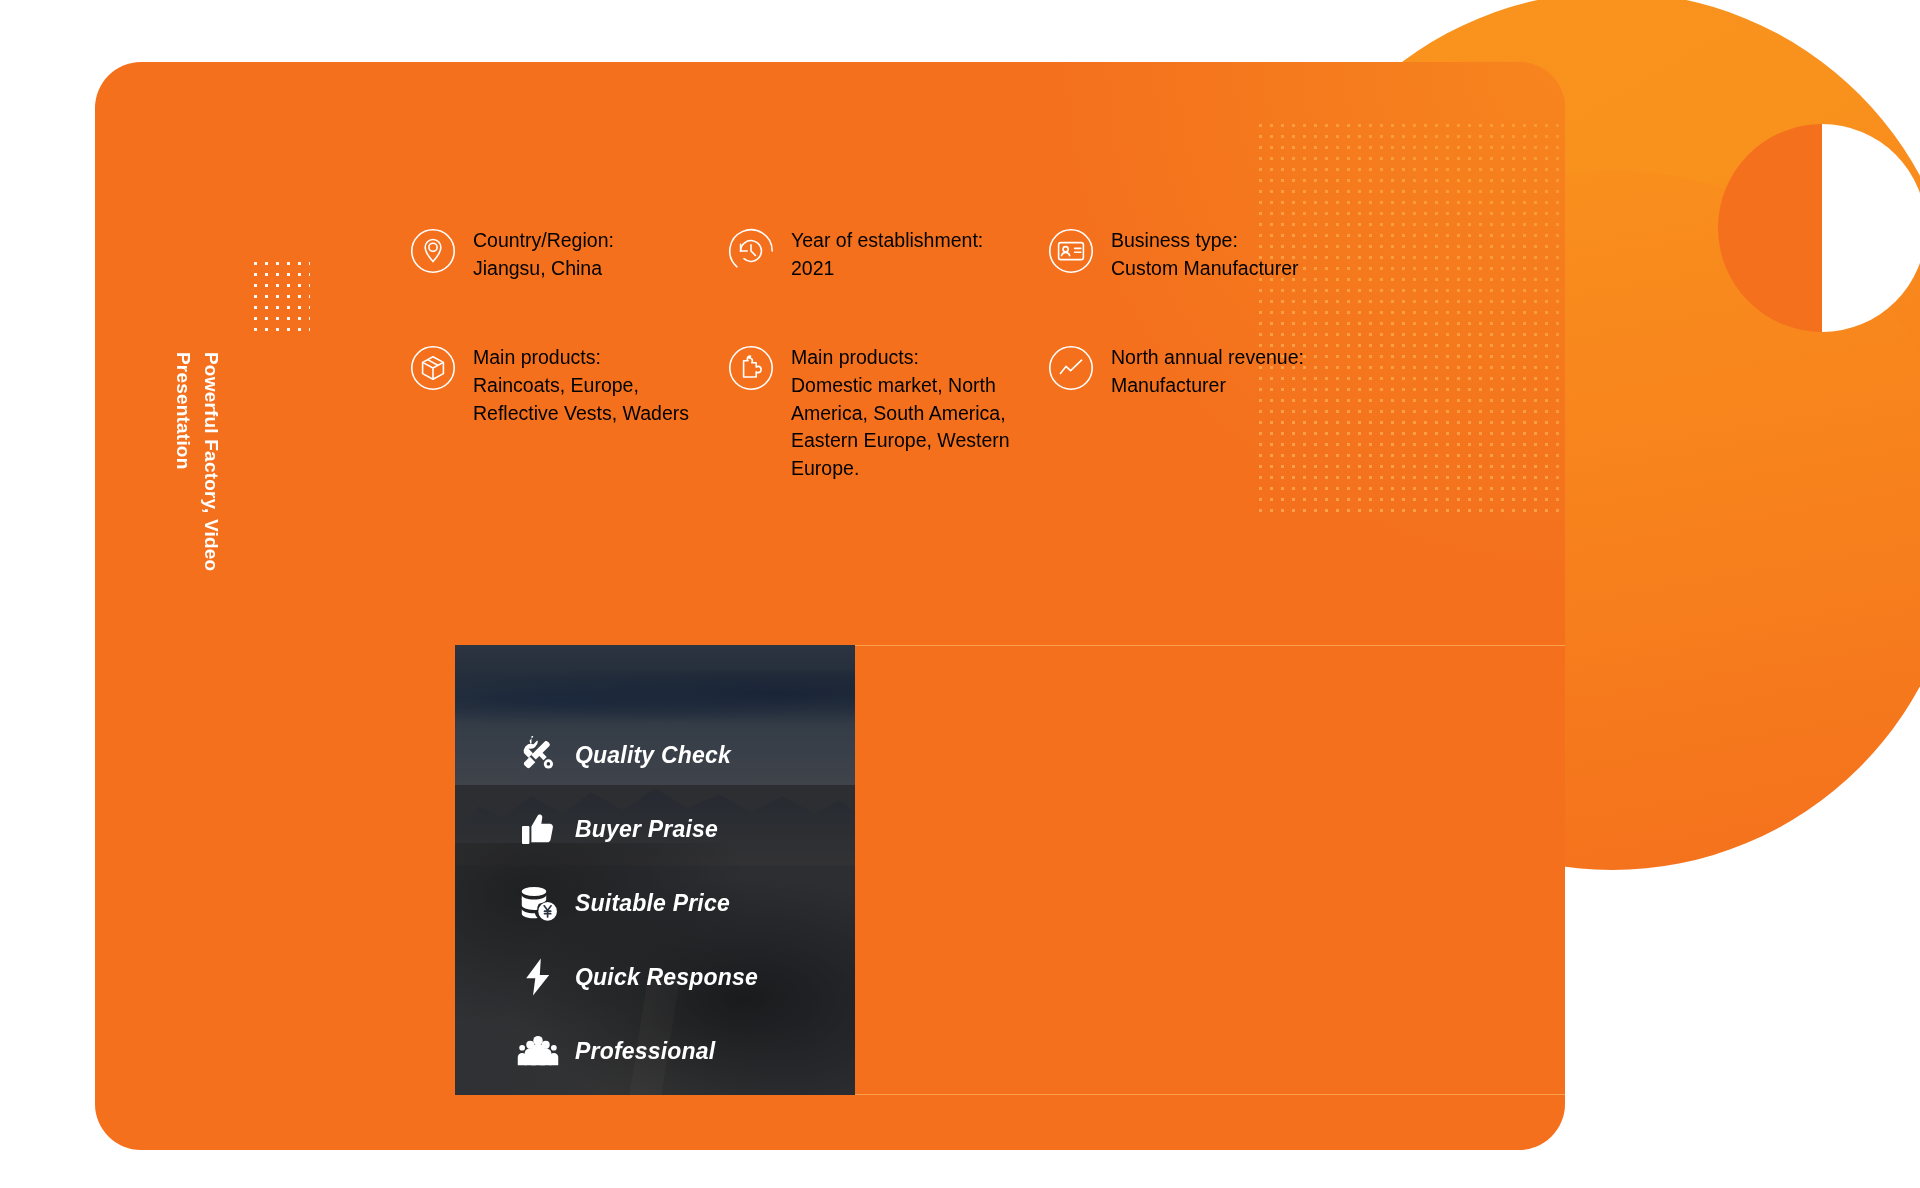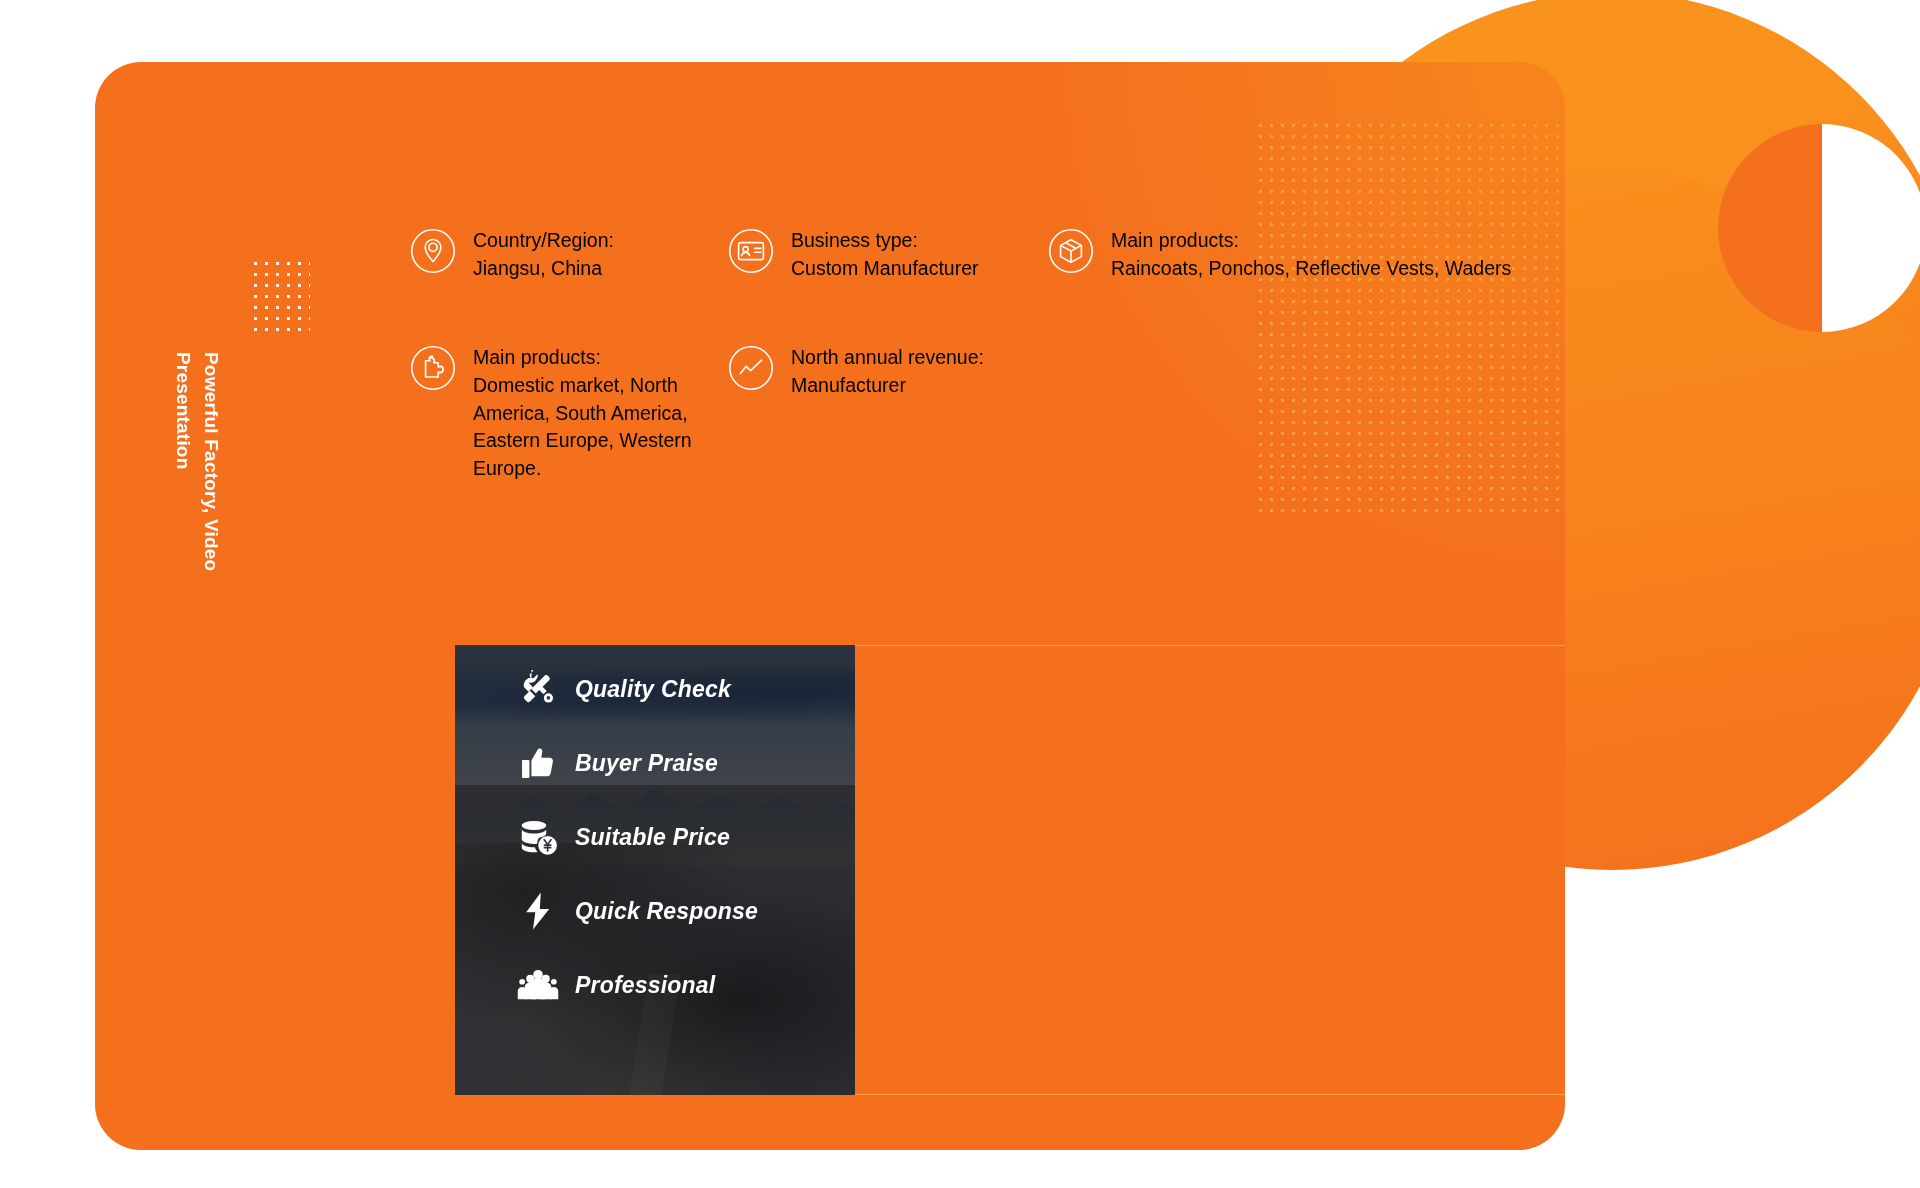--- a/index.html
+++ b/index.html
@@ -150,21 +150,21 @@
     background:linear-gradient(180deg, rgba(160,152,136,.35) 0%, rgba(160,152,136,.18) 100%);
     transform:skewX(-9deg);
   }
   .video-thumb .scrim {
     position:absolute; inset:0;
     background:rgba(23,28,38,.42);
   }
   .feat-list {
     position:absolute; inset:0;
     display:flex; flex-direction:column;
-    justify-content:flex-start;
+    justify-content:flex-end;
     padding:16px 0 16px 62px;
     gap:18px;
     border-radius:25px;
   }
   .feat-row { display:flex; align-items:center; gap:16px; height:56px; }
   .feat-icon { flex:0 0 auto; width:42px; height:42px; display:flex; align-items:center; justify-content:center; }
   .feat-icon svg { display:block; }
   .feat-label {
     color:#ffffff;
     font-size:23px;
@@ -202,20 +202,34 @@
             <path d="M23 11.5c-4.3 0-7.8 3.5-7.8 7.8 0 5.6 7.8 14.2 7.8 14.2s7.8-8.6 7.8-14.2c0-4.3-3.5-7.8-7.8-7.8z"></path>
             <circle cx="23" cy="19.3" r="4.1"></circle>
           </svg>
         </span>
         <span class="info-text">
           <span class="lbl">Country/Region:</span>
           <span class="val">Jiangsu, China</span>
         </span>
       </div>
 
+      <div class="info-item">
+        <span class="info-icon">
+          <svg viewBox="0 0 46 46" fill="none" stroke="#ffffff" stroke-width="1.6" stroke-linecap="round">
+            <path d="M12.6 23a10.4 10.4 0 1 1 3.4 7.7"></path>
+            <path d="M44.2 23A21.2 21.2 0 1 0 8.9 38.8"></path>
+            <path d="M12.6 16.4v6.6h6.6"></path>
+            <path d="M23 16.9V23l4.4 4.4"></path>
+          </svg>
+        </span>
+        <span class="info-text">
+          <span class="lbl">Year of establishment:</span>
+          <span class="val">2021</span>
+        </span>
+      </div>
 
       <div class="info-item">
         <span class="info-icon">
           <svg viewBox="0 0 46 46" fill="none" stroke="#ffffff" stroke-width="1.6" stroke-linecap="round">
             <circle cx="23" cy="23" r="21.2"></circle>
             <rect x="10.6" y="14.6" width="24.8" height="17" rx="2.2"></rect>
             <circle cx="17.6" cy="21.2" r="2.6"></circle>
             <path d="M13.6 27.6c.6-2 2.1-3.2 4-3.2s3.4 1.2 4 3.2"></path>
             <path d="M26.6 20.4h6.2M26.6 24.2h6.2"></path>
           </svg>
@@ -230,21 +244,21 @@
         <span class="info-icon">
           <svg viewBox="0 0 46 46" fill="none" stroke="#ffffff" stroke-width="1.6" stroke-linejoin="round">
             <circle cx="23" cy="23" r="21.2"></circle>
             <path d="M23 11.8l10.4 5.6v11.2L23 34.2 12.6 28.6V17.4z"></path>
             <path d="M12.6 17.4L23 23l10.4-5.6M23 23v11.2"></path>
             <path d="M17.6 14.6l10.2 5.6"></path>
           </svg>
         </span>
         <span class="info-text">
           <span class="lbl">Main products:</span>
-          <span class="val">Raincoats, Ponchos, Reflective Vests, Waders</span>
+          <span class="val">Raincoats, Europe, Reflective Vests, Waders</span>
         </span>
       </div>
 
       <div class="info-item">
         <span class="info-icon">
           <svg viewBox="0 0 46 46" fill="none" stroke="#ffffff" stroke-width="1.6" stroke-linejoin="round">
             <circle cx="23" cy="23" r="21.2"></circle>
             <path d="M20.8 12.4c1.8 0 3.2 1.3 3.2 2.9 0 .7-.3 1.3-.7 1.8h4.5v4.4c.5-.4 1.1-.7 1.9-.7 1.7 0 3 1.4 3 3.1s-1.3 3.1-3 3.1c-.8 0-1.4-.3-1.9-.7v5.1H15.2V15.1h4.4c-.4-.5-.7-1.1-.7-1.8 0-1.6 1.4-2.9 3.2-2.9z" transform="translate(0.4,0.6)"></path>
           </svg>
         </span>

